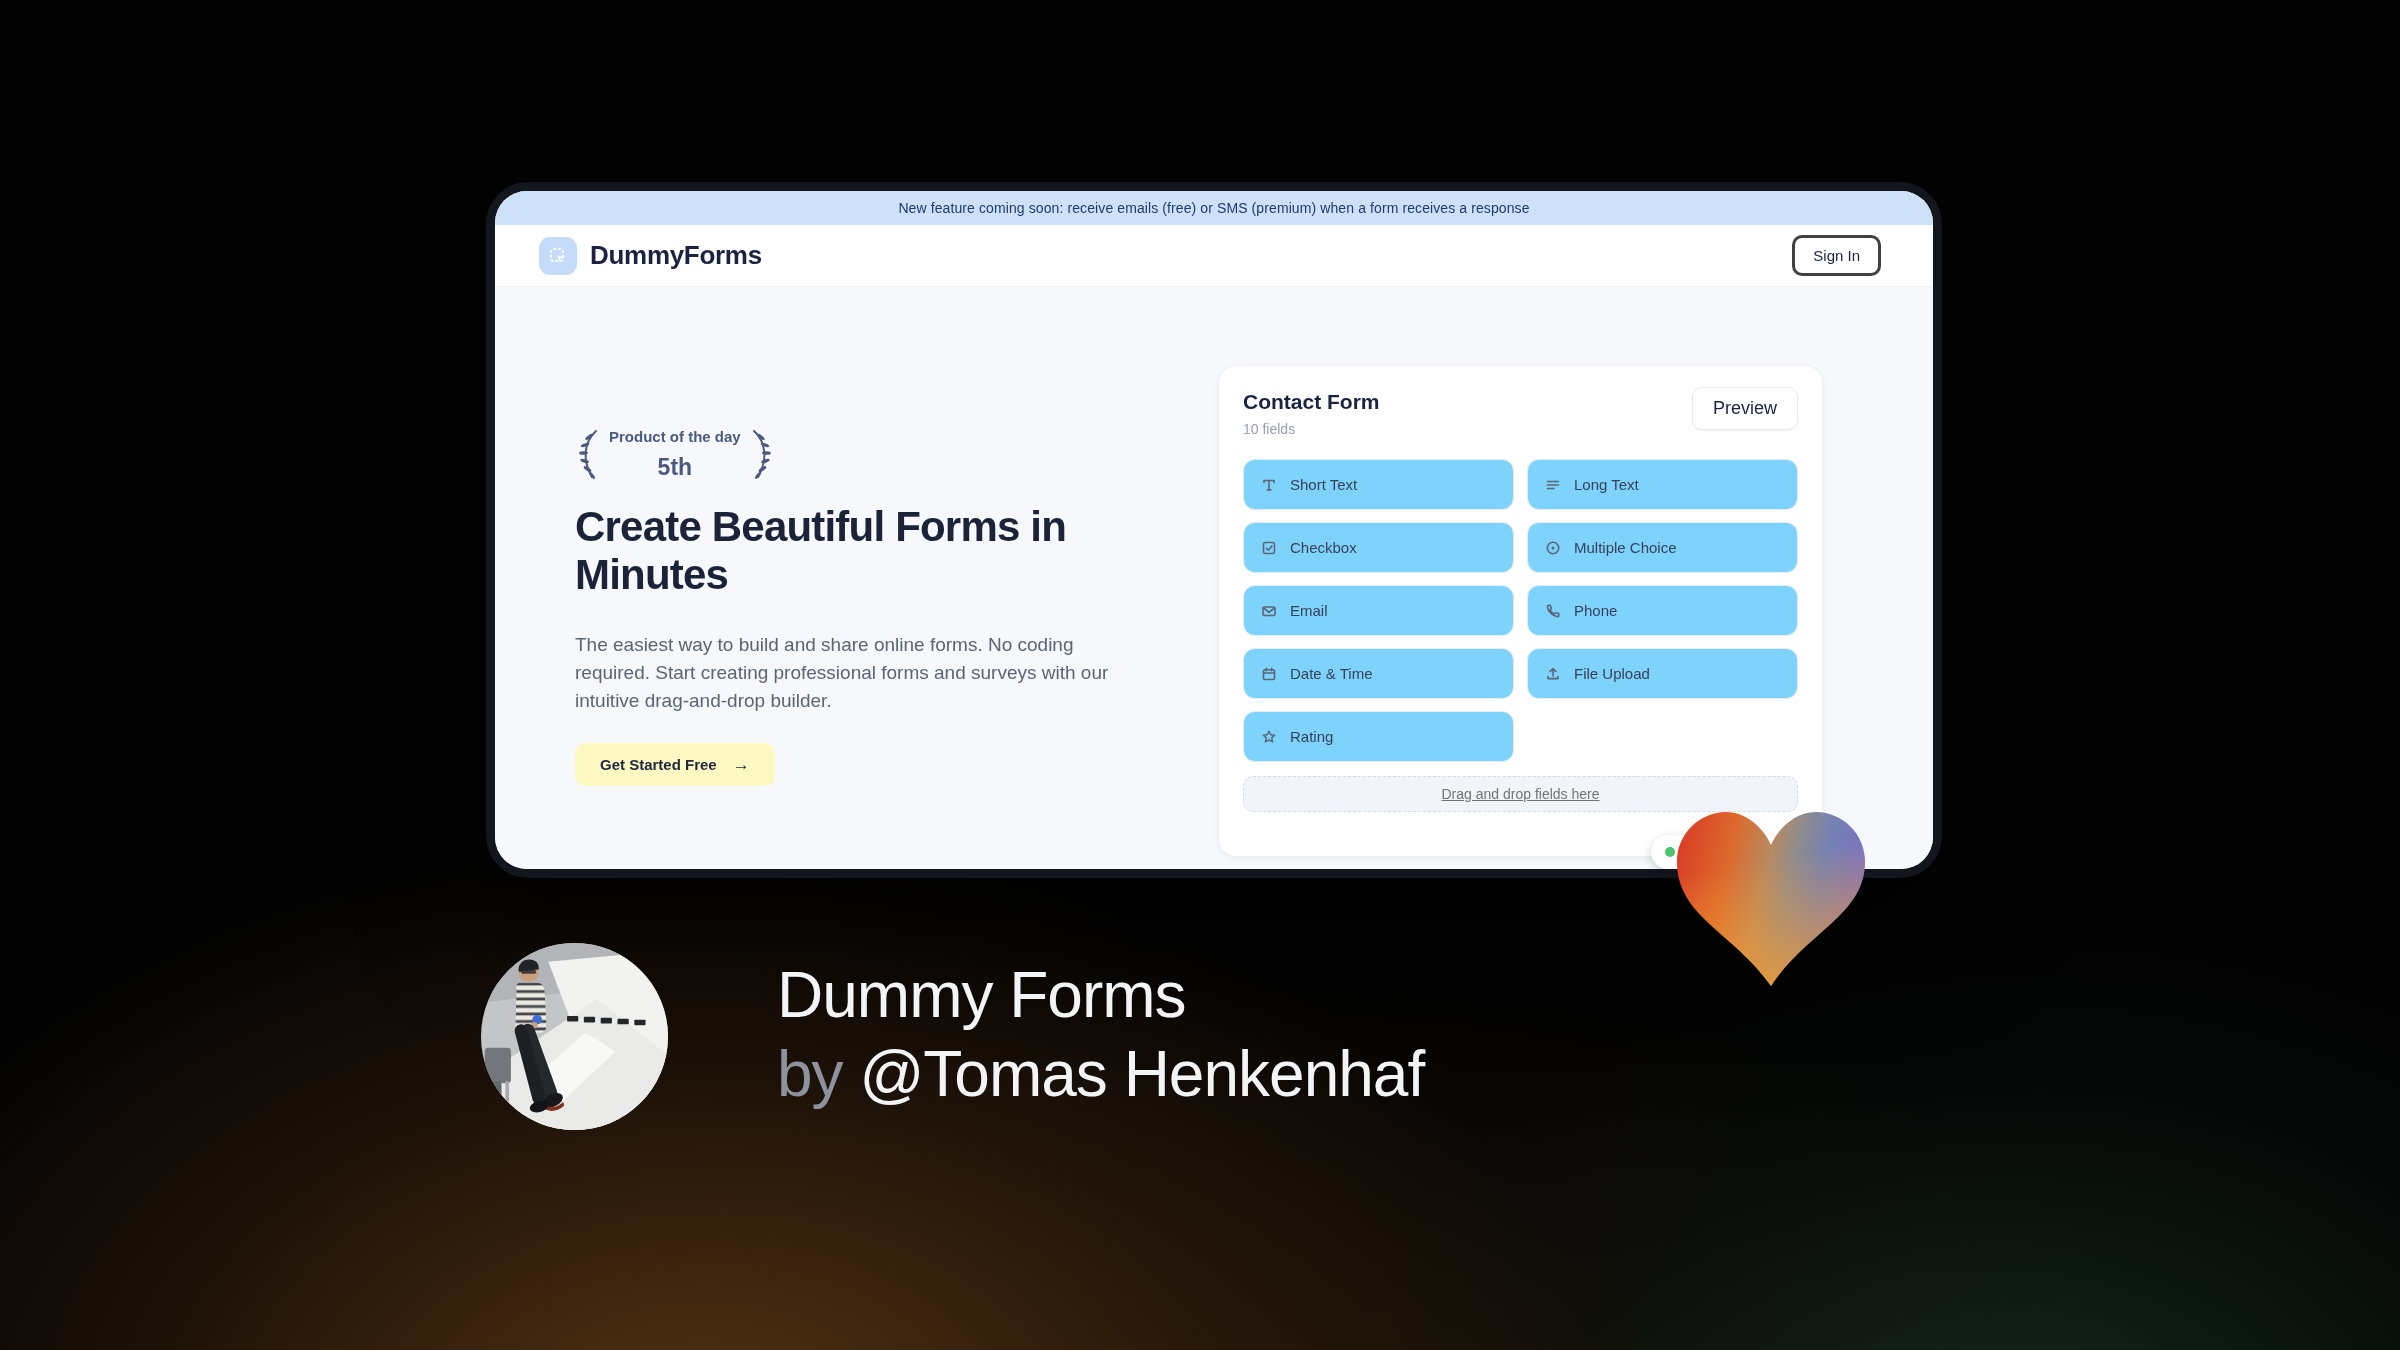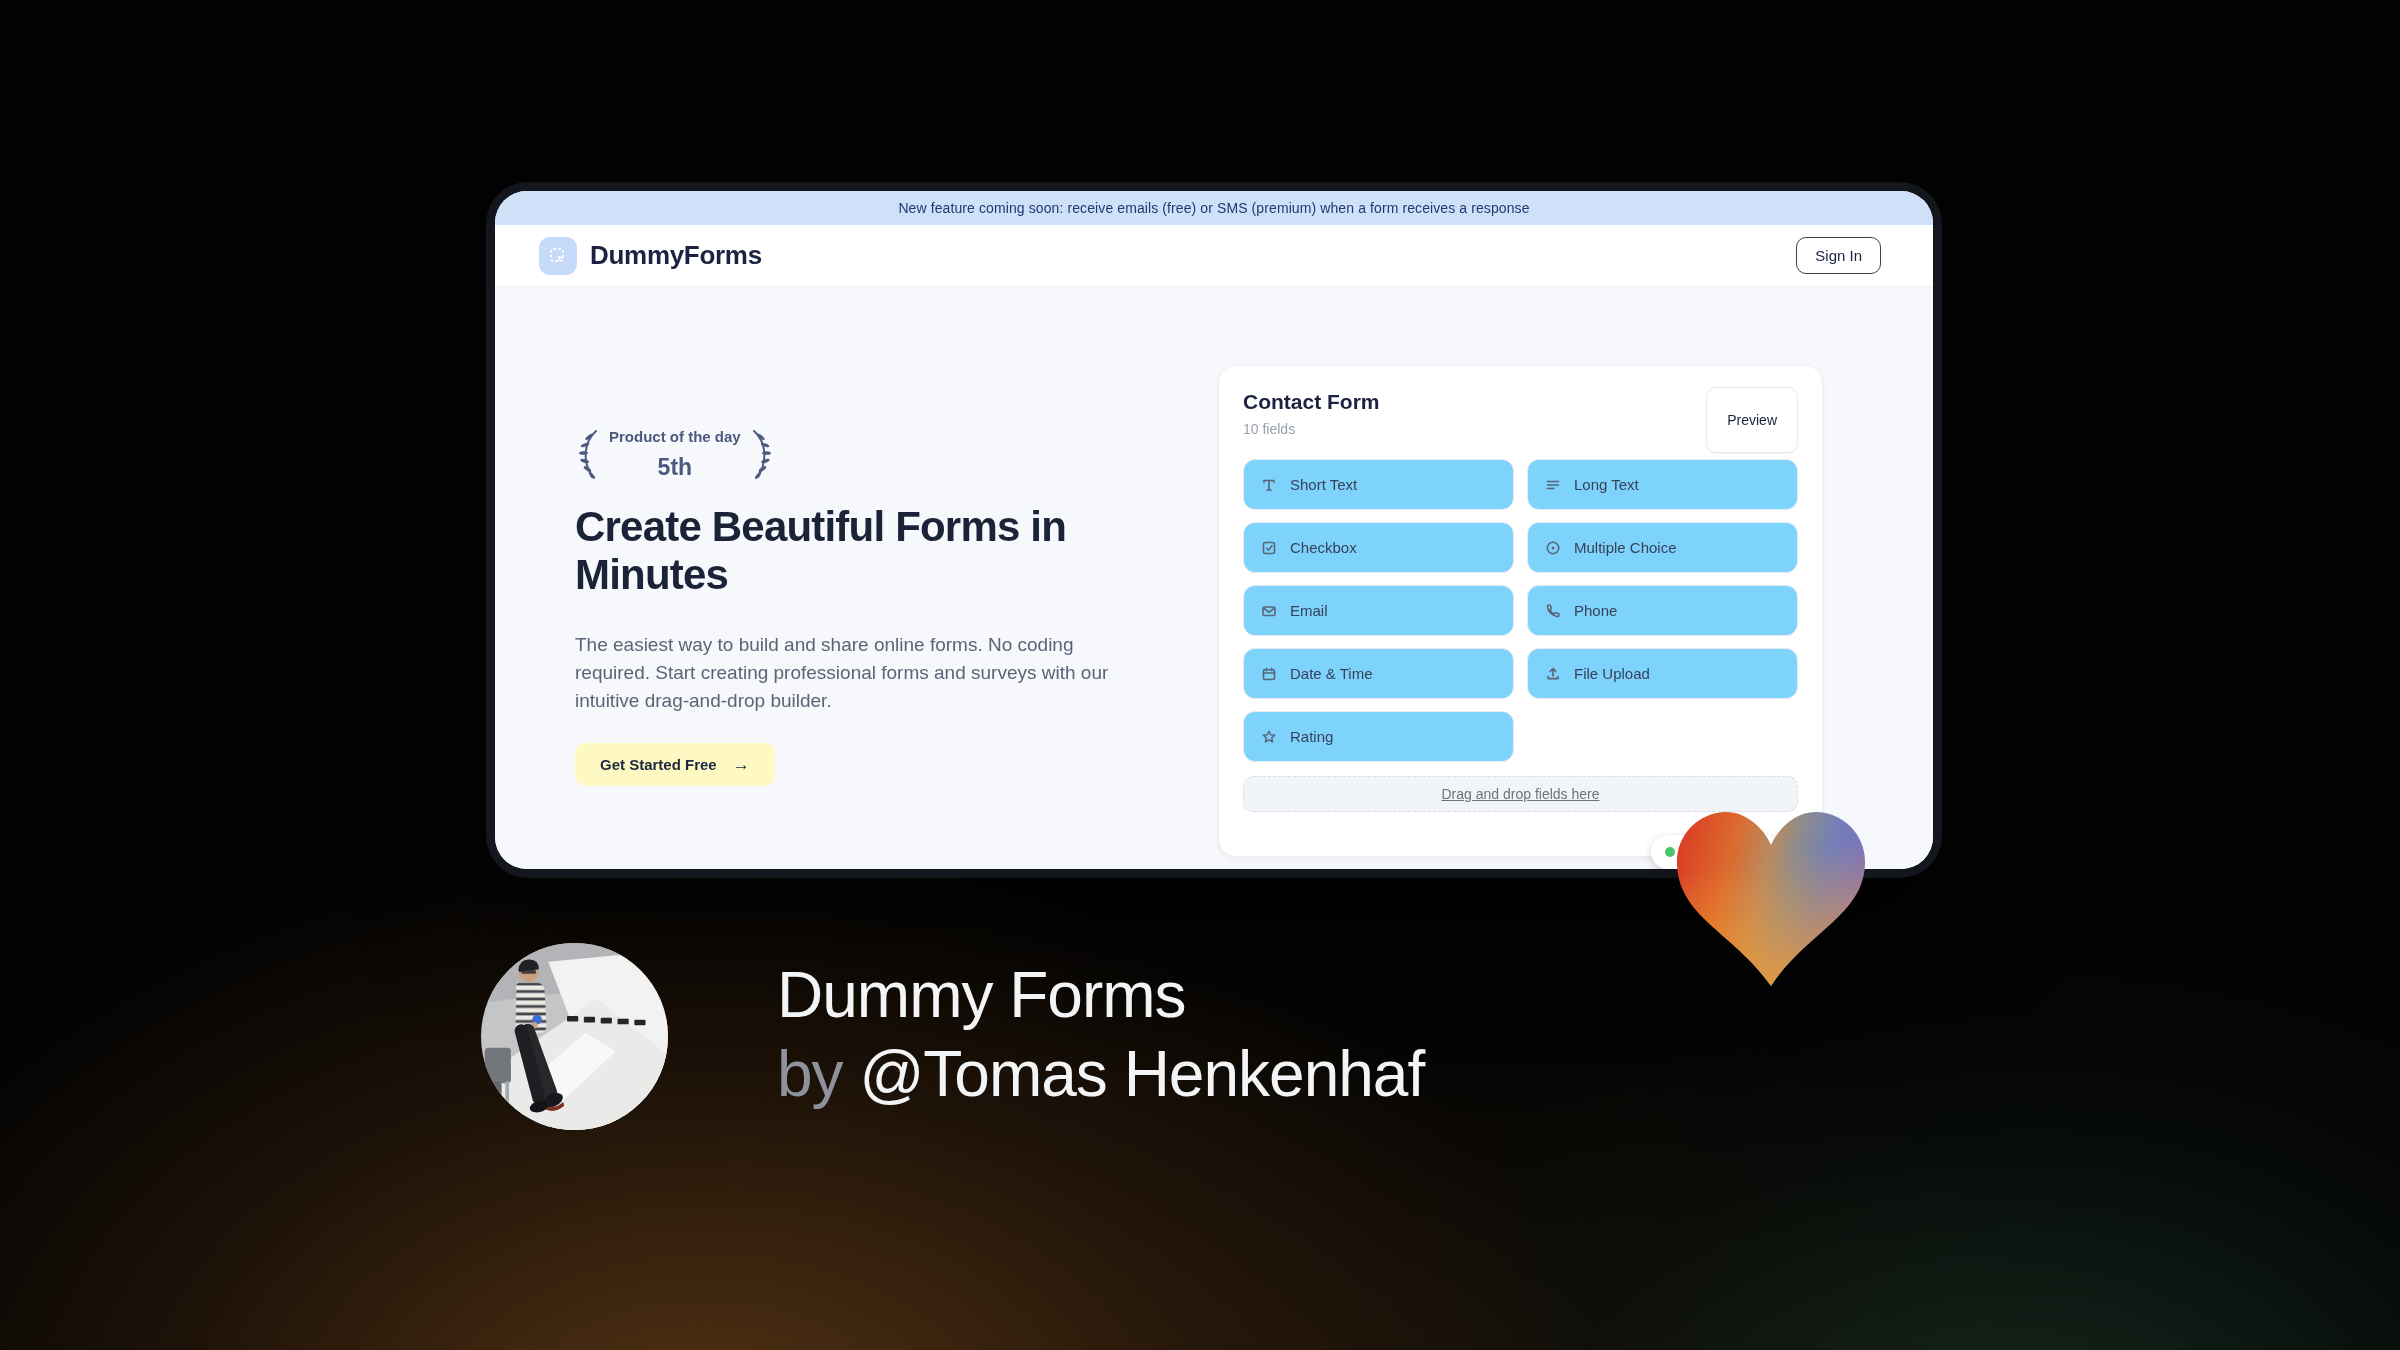--- a/index.html
+++ b/index.html
@@ -35,21 +35,21 @@
     border-bottom:1px solid #eef1f5;
     display:flex; align-items:center; padding:0 52px 0 44px;
   }
   .brand { display:flex; align-items:center; gap:13px; }
   .brand-mark {
     width:38px; height:38px; border-radius:11px; background:#c6dbf9;
     display:flex; align-items:center; justify-content:center;
   }
   .brand-name { font-size:26px; font-weight:700; color:#1c2340; letter-spacing:-0.3px; }
   .signin-btn {
-    margin-left:auto; background:#fff; border:1px solid #404040; border-radius:10px;
+    margin-left:auto; background:#fff; border:3px solid #404040; border-radius:10px;
     padding:9px 18px; font-size:15px; font-weight:500; color:#1c2340; cursor:pointer;
     font-family:inherit;
   }
 
   
   .hero { position:relative; flex:1; background:#f6f8fb; }
   .badge {
     position:absolute; left:80px; top:140px;
     display:flex; align-items:center; gap:8px; color:#4c5a80;
   }
@@ -77,21 +77,21 @@
     position:absolute; left:723px; top:78px; width:605px; height:492px;
     background:#ffffff; border:1px solid #eef0f4; border-radius:18px;
     box-shadow:0 2px 6px rgba(16,24,40,0.05);
     padding:24px;
   }
   .builder-title { font-size:21px; font-weight:700; color:#1c2340; }
   .builder-sub { font-size:14px; color:#99a0ae; margin-top:7px; }
   .preview-btn {
     position:absolute; right:24px; top:21px;
     background:#fff; border:1px solid #e6e9ef; border-radius:10px;
-    padding:24px 20px; font-size:14px; font-weight:500; color:#1c2340; cursor:pointer;
+    padding:10px 20px; font-size:18px; font-weight:500; color:#1c2340; cursor:pointer;
     box-shadow:0 1px 2px rgba(16,24,40,0.05); font-family:inherit;
   }
   .field-grid {
     margin-top:22px; display:grid; grid-template-columns:1fr 1fr; gap:12px 13px;
   }
   .field-btn {
     height:51px; background:#7dd3fc; border:1px solid #e8ebf1; border-radius:12px;
     display:flex; align-items:center; gap:12px; padding:0 16px;
     font-size:15px; font-weight:500; color:#39415a; cursor:grab; font-family:inherit;
   }

